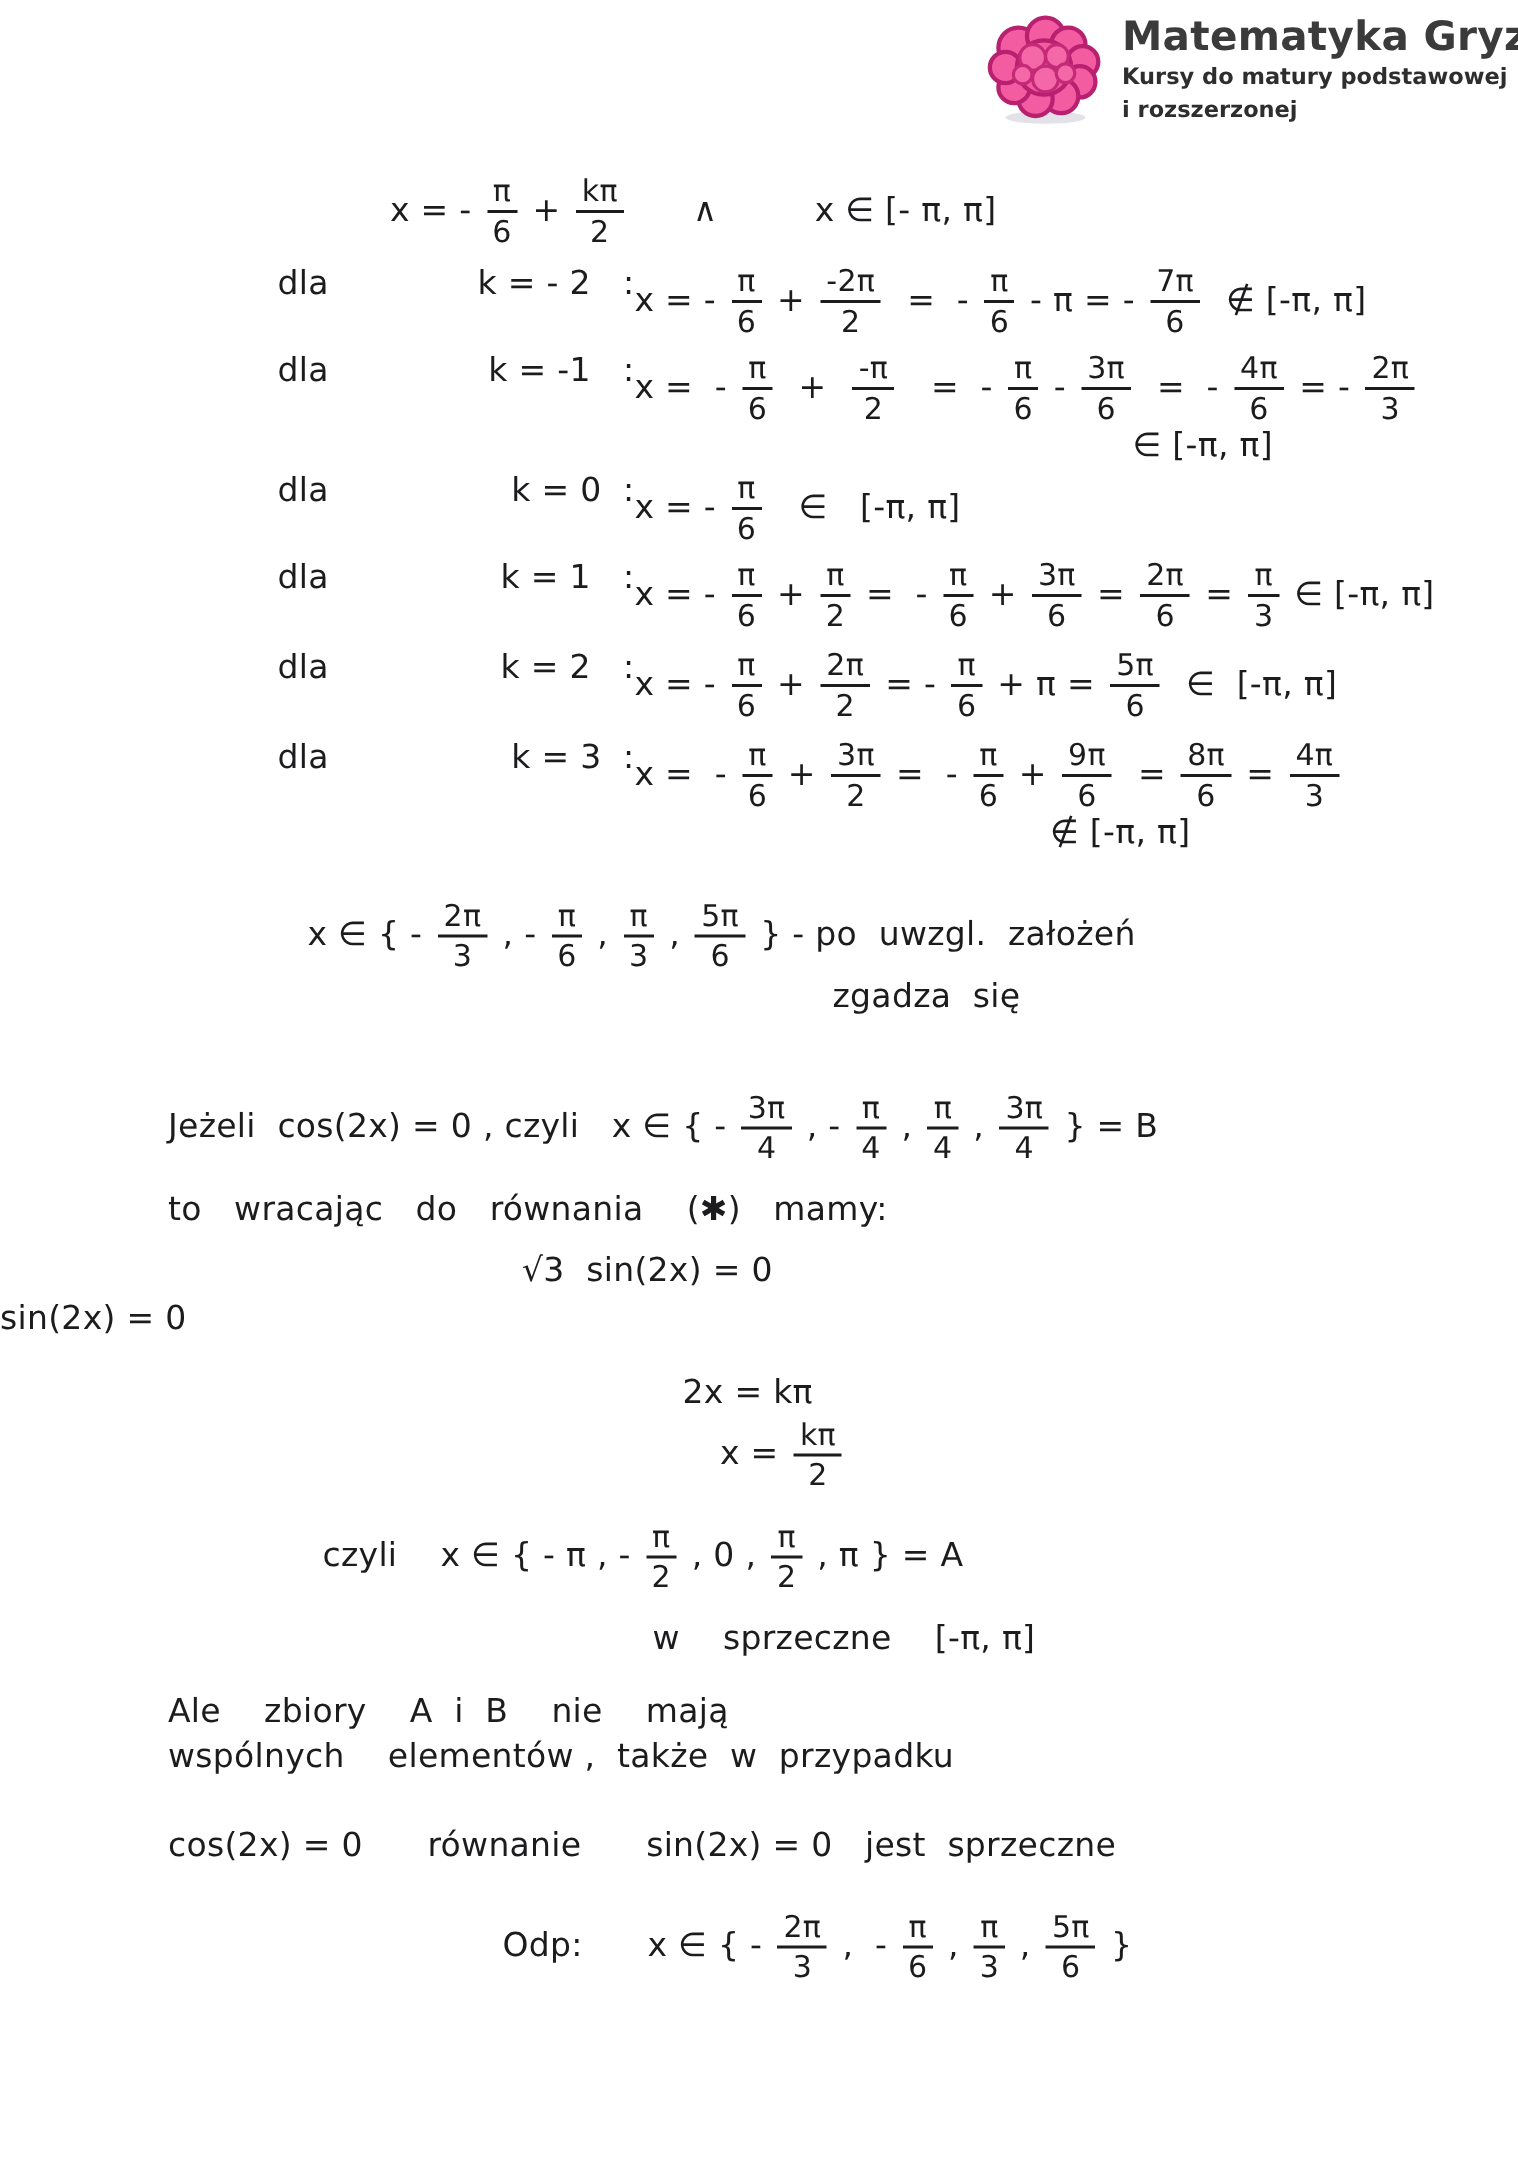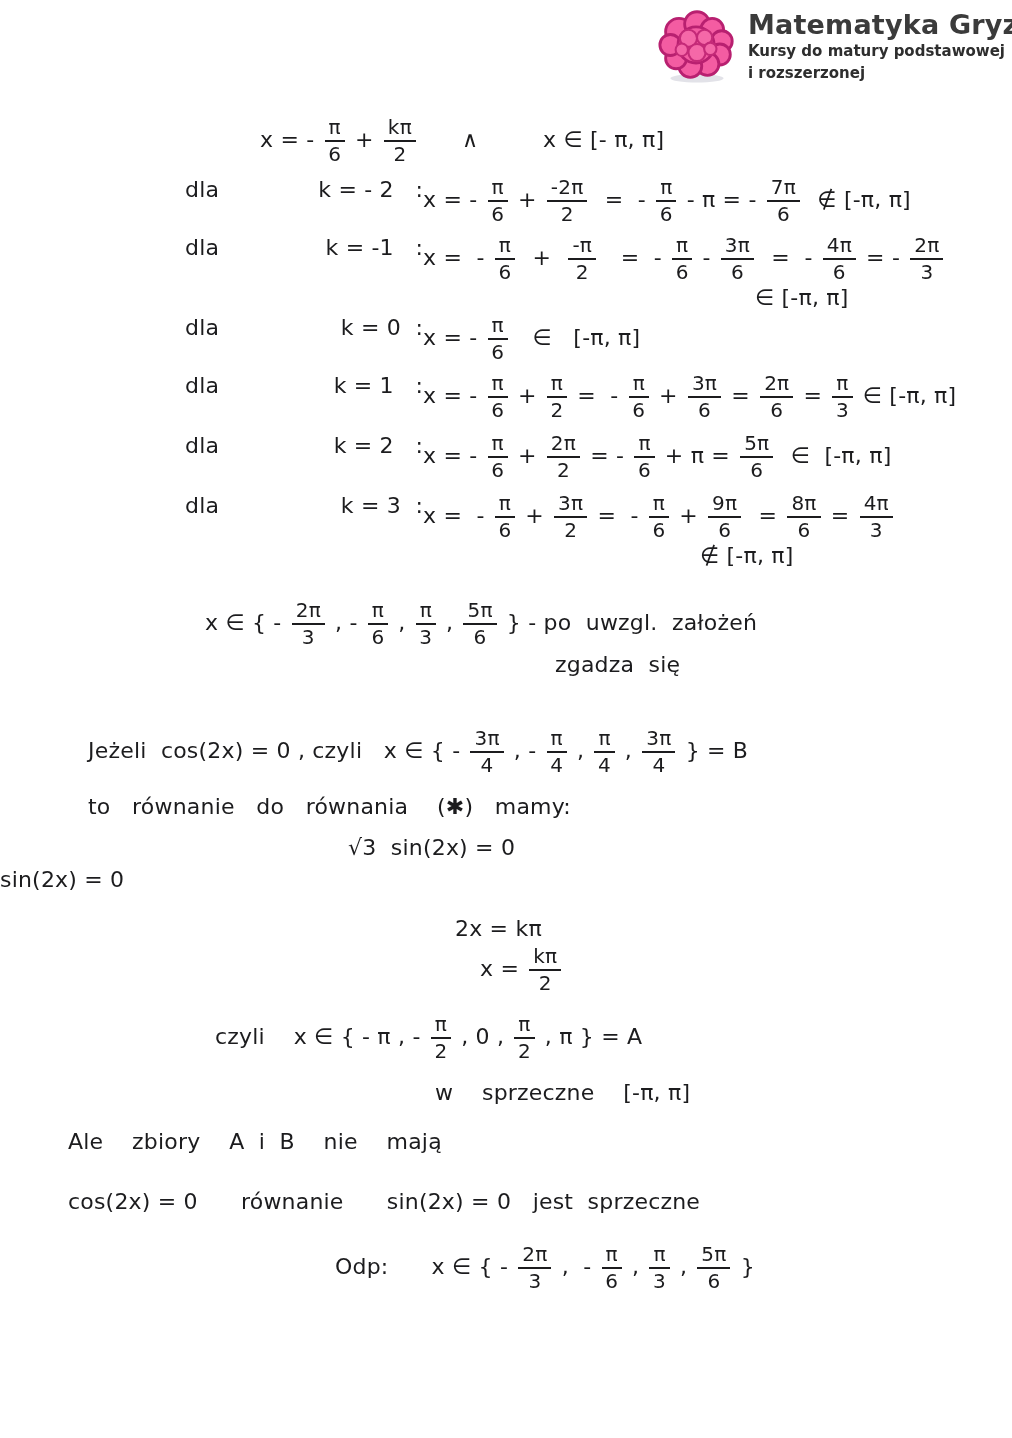--- a/index.html
+++ b/index.html
@@ -35,21 +35,21 @@
   .formula { flex:1; white-space:pre-wrap; }
 
   .frac {
     display:inline-flex; flex-direction:column; align-items:center;
     vertical-align:middle; margin:0 3px; text-align:center;
   }
   .frac .num { padding:0 4px 1px; border-bottom:2.5px solid #1c1c1e; font-size:20px; line-height:1.15; }
   .frac .den { padding-top:1px; font-size:20px; line-height:1.15; }
 
   
-  .pad168{padding-left:68px}.pad180{padding-left:88px}.pad205{padding-left:205px}
+  .pad168{padding-left:112px}.pad180{padding-left:112px}.pad205{padding-left:205px}
   .pad215{padding-left:215px}.pad260{padding-left:260px}.pad335{padding-left:335px}
   .pad348{padding-left:348px}.pad430{}.pad435{padding-left:435px}
   .pad455{padding-left:455px}.pad480{padding-left:480px}.pad555{padding-left:555px}
   .pad700{padding-left:700px}.pad755{padding-left:755px}
 
   
   .mt2{margin-top:2px}.mt4{margin-top:4px}.mt8{margin-top:8px}.mt10{margin-top:10px}
   .mt14{margin-top:14px}.mt16{margin-top:16px}.mt18{margin-top:18px}.mt20{margin-top:32px}
   .mt22{margin-top:22px}.mt28{margin-top:28px}.mt30{margin-top:30px}.mt48{margin-top:48px}
 </style>
@@ -92,23 +92,24 @@
     <div class="mrow dla mt8"><span class="dlabel">dla</span><span class="kval">k = -1   :</span><span class="formula"><span class="txt">x =  - </span><span class="frac"><span class="num">π</span><span class="den">6</span></span><span class="txt">  +  </span><span class="frac"><span class="num">-π</span><span class="den">2</span></span><span class="txt">   =  - </span><span class="frac"><span class="num">π</span><span class="den">6</span></span><span class="txt"> - </span><span class="frac"><span class="num">3π</span><span class="den">6</span></span><span class="txt">  =  - </span><span class="frac"><span class="num">4π</span><span class="den">6</span></span><span class="txt"> = - </span><span class="frac"><span class="num">2π</span><span class="den">3</span></span></span></div>
     <div class="mrow pad755"><span class="txt">∈ [-π, π]</span></div>
     <div class="mrow dla mt2"><span class="dlabel">dla</span><span class="kval">k = 0  :</span><span class="formula"><span class="txt">x = - </span><span class="frac"><span class="num">π</span><span class="den">6</span></span><span class="txt">   ∈   [-π, π]</span></span></div>
     <div class="mrow dla mt8"><span class="dlabel">dla</span><span class="kval">k = 1   :</span><span class="formula"><span class="txt">x = - </span><span class="frac"><span class="num">π</span><span class="den">6</span></span><span class="txt"> + </span><span class="frac"><span class="num">π</span><span class="den">2</span></span><span class="txt"> =  - </span><span class="frac"><span class="num">π</span><span class="den">6</span></span><span class="txt"> + </span><span class="frac"><span class="num">3π</span><span class="den">6</span></span><span class="txt"> = </span><span class="frac"><span class="num">2π</span><span class="den">6</span></span><span class="txt"> = </span><span class="frac"><span class="num">π</span><span class="den">3</span></span><span class="txt"> ∈ [-π, π]</span></span></div>
     <div class="mrow dla mt10"><span class="dlabel">dla</span><span class="kval">k = 2   :</span><span class="formula"><span class="txt">x = - </span><span class="frac"><span class="num">π</span><span class="den">6</span></span><span class="txt"> + </span><span class="frac"><span class="num">2π</span><span class="den">2</span></span><span class="txt"> = - </span><span class="frac"><span class="num">π</span><span class="den">6</span></span><span class="txt"> + π = </span><span class="frac"><span class="num">5π</span><span class="den">6</span></span><span class="txt">  ∈  [-π, π]</span></span></div>
     <div class="mrow dla mt10"><span class="dlabel">dla</span><span class="kval">k = 3  :</span><span class="formula"><span class="txt">x =  - </span><span class="frac"><span class="num">π</span><span class="den">6</span></span><span class="txt"> + </span><span class="frac"><span class="num">3π</span><span class="den">2</span></span><span class="txt"> =  - </span><span class="frac"><span class="num">π</span><span class="den">6</span></span><span class="txt"> + </span><span class="frac"><span class="num">9π</span><span class="den">6</span></span><span class="txt">  = </span><span class="frac"><span class="num">8π</span><span class="den">6</span></span><span class="txt"> = </span><span class="frac"><span class="num">4π</span><span class="den">3</span></span></span></div>
     <div class="mrow pad700"><span class="txt">∉ [-π, π]</span></div>
     <div class="mrow pad205 mt30"><span class="txt">x ∈ { - </span><span class="frac"><span class="num">2π</span><span class="den">3</span></span><span class="txt"> , - </span><span class="frac"><span class="num">π</span><span class="den">6</span></span><span class="txt"> , </span><span class="frac"><span class="num">π</span><span class="den">3</span></span><span class="txt"> , </span><span class="frac"><span class="num">5π</span><span class="den">6</span></span><span class="txt"> } - po  uwzgl.  założeń</span></div>
     <div class="mrow pad555 mt2"><span class="txt">zgadza  się</span></div>
     <div class="mrow pad180 mt48"><span class="txt">Jeżeli  cos(2x) = 0 , czyli   x ∈ { - </span><span class="frac"><span class="num">3π</span><span class="den">4</span></span><span class="txt"> , - </span><span class="frac"><span class="num">π</span><span class="den">4</span></span><span class="txt"> , </span><span class="frac"><span class="num">π</span><span class="den">4</span></span><span class="txt"> , </span><span class="frac"><span class="num">3π</span><span class="den">4</span></span><span class="txt"> } = B</span></div>
-    <div class="mrow pad180 mt16"><span class="txt">to   równanie   do   równania    (✱)   mamy:</span></div>
+    <div class="mrow pad180 mt16"><span class="txt">to   wracając   do   równania    (✱)   mamy:</span></div>
     <div class="mrow pad348 mt14"><span class="txt">√3  sin(2x) = 0</span></div>
     <div class="mrow pad430 mt4"><span class="txt">sin(2x) = 0</span></div>
     <div class="mrow pad455 mt22"><span class="txt">2x = kπ</span></div>
     <div class="mrow pad480 mt2"><span class="txt">x = </span><span class="frac"><span class="num">kπ</span><span class="den">2</span></span></div>
     <div class="mrow pad215 mt18"><span class="txt">czyli    x ∈ { - π , - </span><span class="frac"><span class="num">π</span><span class="den">2</span></span><span class="txt"> , 0 , </span><span class="frac"><span class="num">π</span><span class="den">2</span></span><span class="txt"> , π } = A</span></div>
     <div class="mrow pad435 mt16"><span class="txt">w    sprzeczne    [-π, π]</span></div>
     <div class="mrow pad168 mt22"><span class="txt">Ale    zbiory    A  i  B    nie    mają</span></div>
+    <div class="mrow pad168 mt2"><span class="txt">wspólnych    elementów ,  także  w  przypadku</span></div>
     <div class="mrow pad168 mt20"><span class="txt">cos(2x) = 0      równanie      sin(2x) = 0   jest  sprzeczne</span></div>
     <div class="mrow pad335 mt28"><span class="txt">Odp:      x ∈ { - </span><span class="frac"><span class="num">2π</span><span class="den">3</span></span><span class="txt"> ,  - </span><span class="frac"><span class="num">π</span><span class="den">6</span></span><span class="txt"> , </span><span class="frac"><span class="num">π</span><span class="den">3</span></span><span class="txt"> , </span><span class="frac"><span class="num">5π</span><span class="den">6</span></span><span class="txt"> }</span></div>
   </div>
 
 </body></html>

